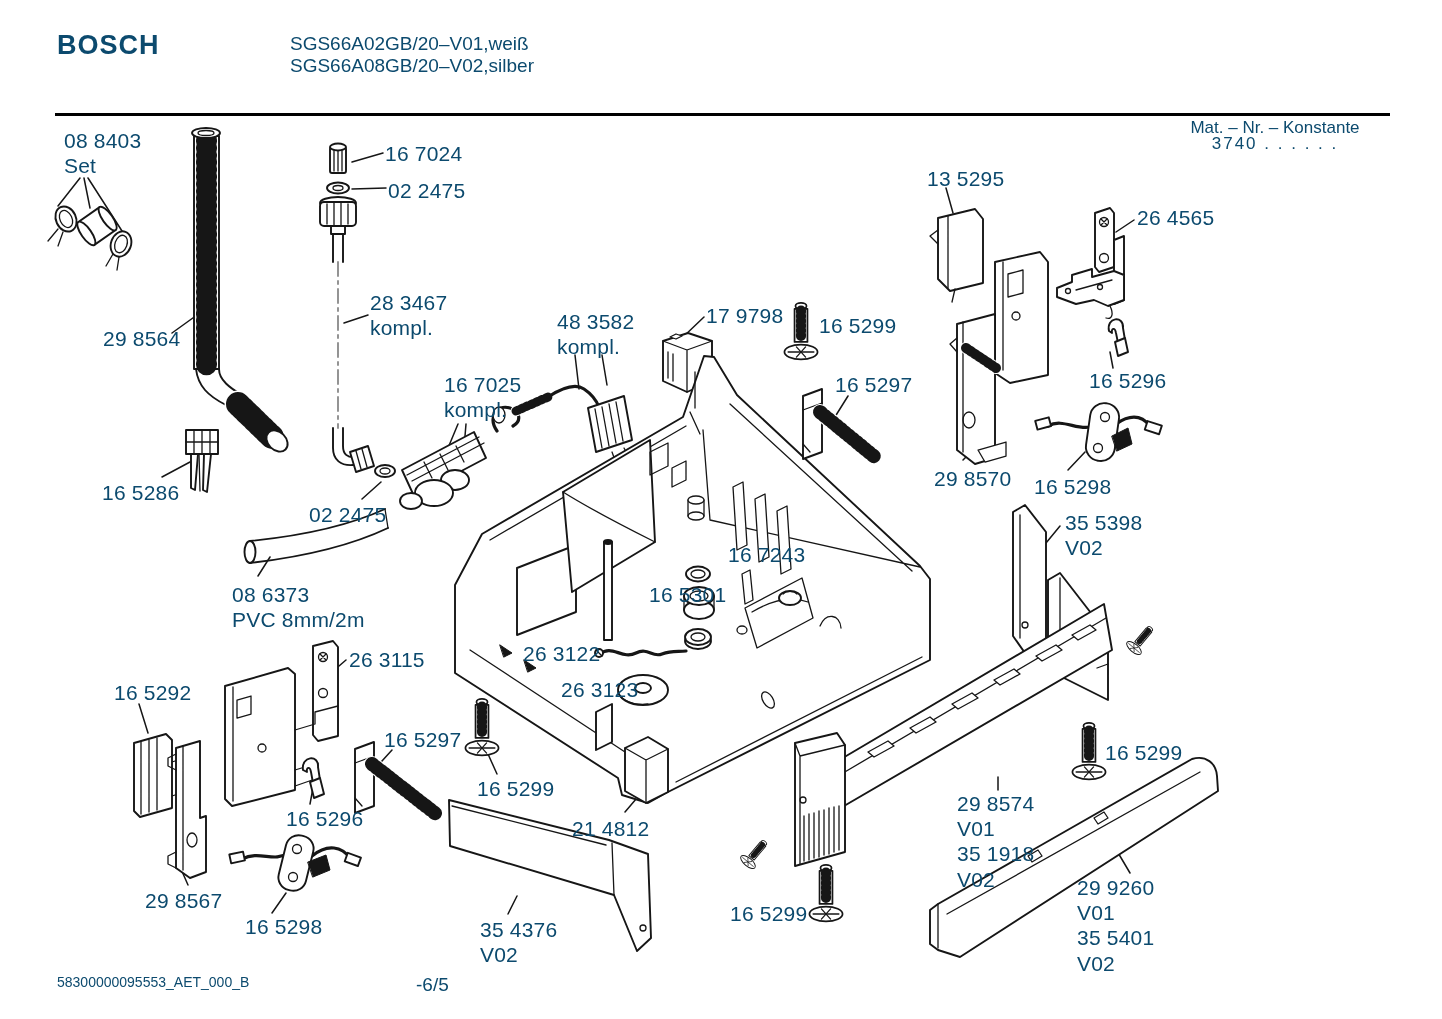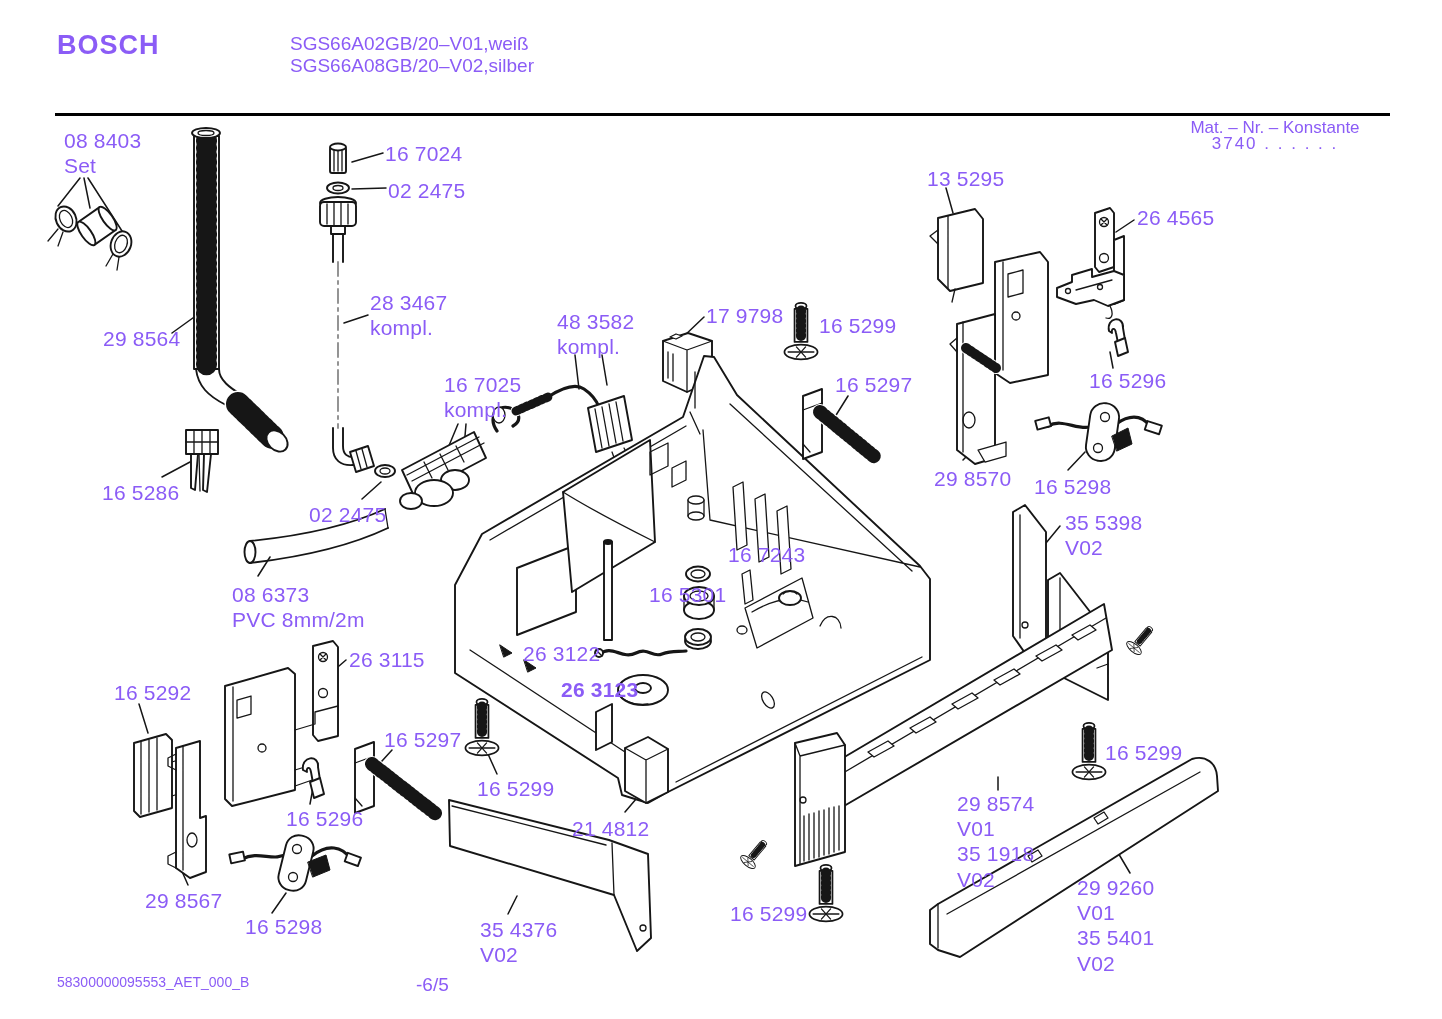--- a/index.html
+++ b/index.html
@@ -1,18 +1,18 @@
 <!DOCTYPE html>
 <html><head>
 <meta charset="utf-8">
 <style>
   html,body{margin:0;padding:0;background:#e8e8e8;}
   .page{
     position:relative;width:1442px;height:1019px;background:#ffffff;
-    font-family:"Liberation Sans", sans-serif;color:#8b5cf6;overflow:hidden;
+    font-family:"Liberation Sans", sans-serif;color:#0c4a6e;overflow:hidden;
   }
   .brand{position:absolute;left:57px;top:30px;font-size:27px;font-weight:bold;letter-spacing:1px;}
   .models{position:absolute;left:290px;top:33px;font-size:19px;line-height:22px;}
   .pgroup{position:absolute;left:1147px;top:31px;font-size:19px;line-height:23px;}
   .rule{position:absolute;left:55px;top:113px;width:1335px;height:3px;background:#000;}
   .matnr{position:absolute;left:1175px;top:120px;width:200px;font-size:17px;line-height:16px;text-align:center;}
   .matval{letter-spacing:2px;}
   .footer-doc{position:absolute;left:57px;top:974px;font-size:14px;}
   .footer-page{position:absolute;left:416px;top:974px;font-size:19px;}
   .part-label{position:absolute;font-size:21px;line-height:1.2;white-space:pre;letter-spacing:0.2px;}
@@ -373,21 +373,21 @@
       <div class="part-label" style="left: 1034px; top: 474px;">16 5298</div>
       <div class="part-label" style="left: 1065px; top: 510px;">35 5398
 V02</div>
       <div class="part-label" style="left: 102px; top: 480px;">16 5286</div>
       <div class="part-label" style="left: 309px; top: 502px;">02 2475</div>
       <div class="part-label" style="left: 232px; top: 582px;">08 6373
 PVC 8mm/2m</div>
       <div class="part-label" style="left: 728px; top: 542px;">16 7243</div>
       <div class="part-label" style="left: 649px; top: 582px;">16 5301</div>
       <div class="part-label" style="left: 523px; top: 641px;">26 3122</div>
-      <div class="part-label" style="left: 561px; top: 677px; font-weight: bold;">26 3123</div>
+      <div class="part-label" style="left: 561px; top: 677px;">26 3123</div>
       <div class="part-label" style="left: 349px; top: 647px;">26 3115</div>
       <div class="part-label" style="left: 114px; top: 680px;">16 5292</div>
       <div class="part-label" style="left: 384px; top: 727px;">16 5297</div>
       <div class="part-label" style="left: 477px; top: 776px;">16 5299</div>
       <div class="part-label" style="left: 286px; top: 806px;">16 5296</div>
       <div class="part-label" style="left: 572px; top: 816px;">21 4812</div>
       <div class="part-label" style="left: 1105px; top: 740px;">16 5299</div>
       <div class="part-label" style="left: 957px; top: 791px;">29 8574
 V01
 35 1918

